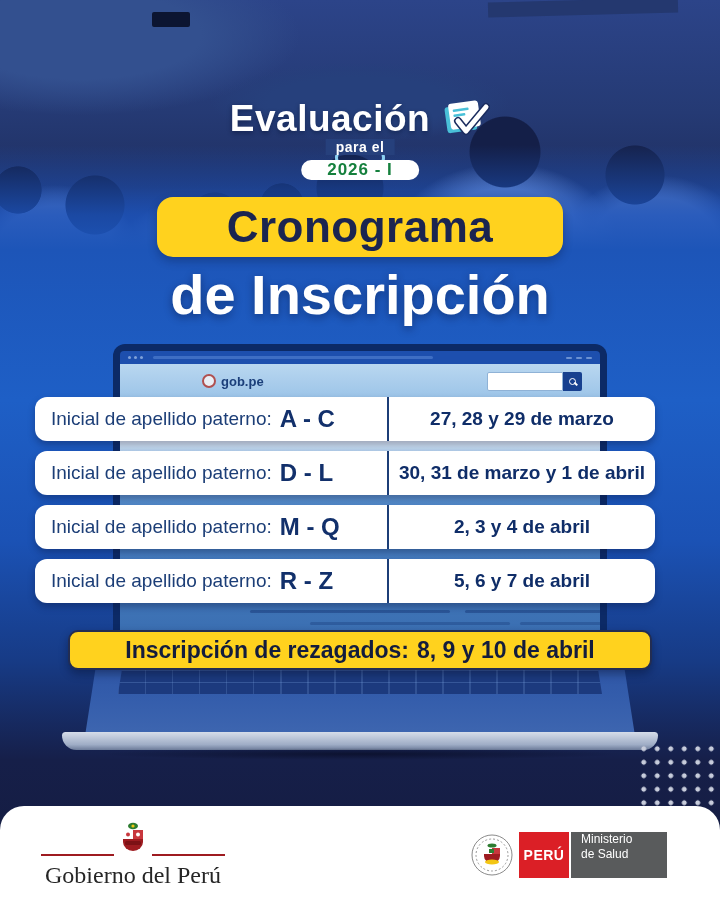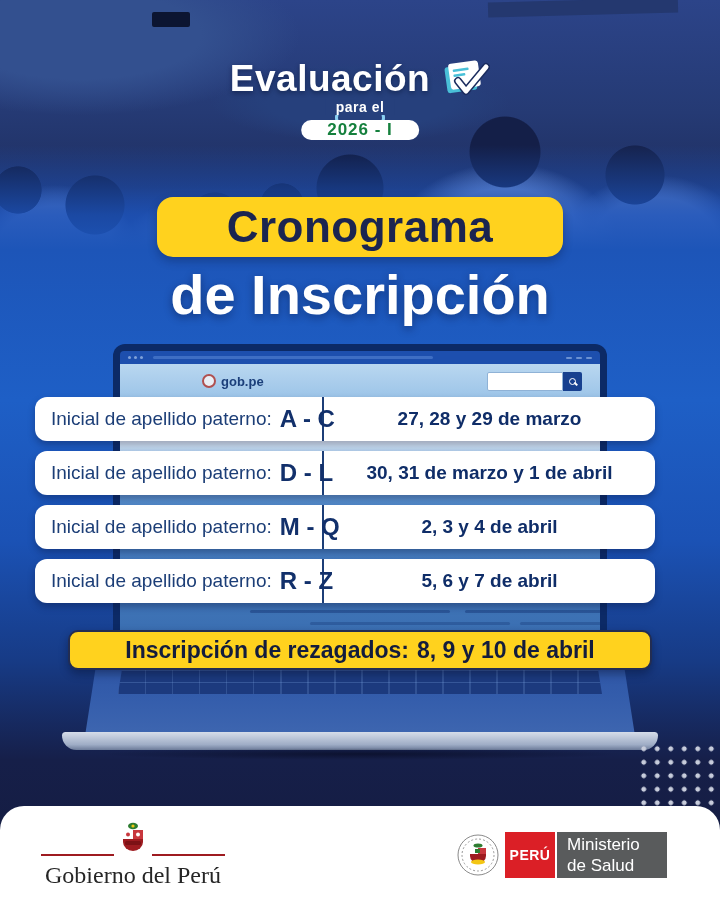--- a/index.html
+++ b/index.html
@@ -35,21 +35,21 @@
       linear-gradient(180deg, #2c4489 0%, #253a74 45%, #1f2f62 75%, #1d3f8e 100%);
   }
   .exit-sign { position:absolute; top:12px; left:152px; width:38px; height:15px;
     background:#0c1531; border-radius:2px; }
   .ceiling-screen { position:absolute; top:0; right:42px; width:190px; height:15px;
     background:#24386f; transform:rotate(-1.5deg); }
 
   
   .brand { position:absolute; top:58px; left:0; right:0; z-index:3;
     display:flex; flex-direction:column; align-items:center; }
-  .brand-line1 { display:flex; align-items:center; gap:10px; }
+  .brand-line1 { display:flex; align-items:center; gap:10px;margin-top:40px; }
   .evaluacion { font-size:37px; font-weight:800; color:#fff; letter-spacing:.5px;
     text-shadow:0 2px 5px rgba(0,10,40,.45); }
   .serums-box { position:relative; margin-top:6px; border:3px solid #8bd0f2;
     border-radius:16px; padding:4px 22px 14px; }
   .para-el { position:absolute; top:-10px; left:50%; transform:translateX(-50%);
     background:#26407c; padding:0 10px; font-size:14px; font-weight:800; color:#fff;
     letter-spacing:.5px; white-space:nowrap; }
   .serums { font-size:50px; font-weight:800; color:#fff; letter-spacing:3px;
     line-height:1.0; text-shadow:0 2px 5px rgba(0,10,40,.45); }
   .edition-pill { position:absolute; bottom:-13px; left:50%; transform:translateX(-50%);
@@ -95,21 +95,21 @@
     background:#fff; transform:rotate(45deg); right:-3px; bottom:-1px; }
   .page { flex:1 1 auto;
     background:linear-gradient(180deg,#ffffff 0,#eef5fb 42px,#9cc3e8 58px,#4d86c8 110px,#3b6fb2 100%);
     position:relative; }
   .faint-line { position:absolute; height:3px; background:rgba(16,45,110,.4); border-radius:2px; }
 
   
   .schedule { position:absolute; top:397px; left:35px; width:620px; z-index:4; }
   .sched-row { height:44px; margin-bottom:10px; background:#fff; border-radius:12px;
     display:flex; align-items:stretch; box-shadow:0 4px 7px rgba(8,20,60,.35); }
-  .cell-left { width:289px; display:flex; align-items:center; padding-left:16px;
+  .cell-left { width:354px; display:flex; align-items:center; padding-left:16px;
     border-right:2px solid #1c3e77; }
   .row-label { font-size:19px; color:#1c3e77; font-weight:500; white-space:nowrap; }
   .row-range { font-size:24px; color:#12306b; font-weight:800; margin-left:8px; white-space:nowrap; }
   .cell-right { flex:1; display:flex; align-items:center; justify-content:center; }
   .row-dates { font-size:19px; color:#0f2d68; font-weight:800; white-space:nowrap; }
 
   
   .rezagados { position:absolute; top:630px; left:68px; width:584px; height:40px;
     background:#ffd21e; border:2px solid #232d52; border-radius:10px; z-index:5;
     display:flex; align-items:center; justify-content:center; gap:8px;
@@ -147,23 +147,23 @@
   .gp-crest-wrap { position:absolute; top:2px; left:50%; transform:translateX(-50%);
     background:#fff; padding:0 6px; line-height:0; }
   .gp-name { margin-top:42px; font-family:"Liberation Serif", serif; font-size:24px;
     color:#262626; white-space:nowrap; }
   .ms { position:absolute; right:53px; top:26px; height:46px;
     display:flex; align-items:center; }
   .ms-seal { margin-right:6px; line-height:0; }
   .ms-red { width:50px; height:46px; background:#db1f26; color:#fff;
     display:flex; align-items:center; justify-content:center;
     font-size:14px; font-weight:700; letter-spacing:.5px; margin-right:2px; }
-  .ms-gray { width:110px; height:46px; background:#595b5c; color:#fff;
-    display:flex; flex-direction:column; justify-content:center; padding-left:10px;
-    font-size:17px; line-height:1.25; }
+  .ms-gray { width:96px; height:46px; background:#595b5c; color:#fff;
+    display:flex; flex-direction:column; padding-left:10px;
+    font-size:12px; line-height:1.25; }
 </style>
 </head>
 <body>
 
 <div class="poster">
 
   <div class="photo">
     <div class="exit-sign"></div>
     <div class="ceiling-screen"></div>
   </div>

